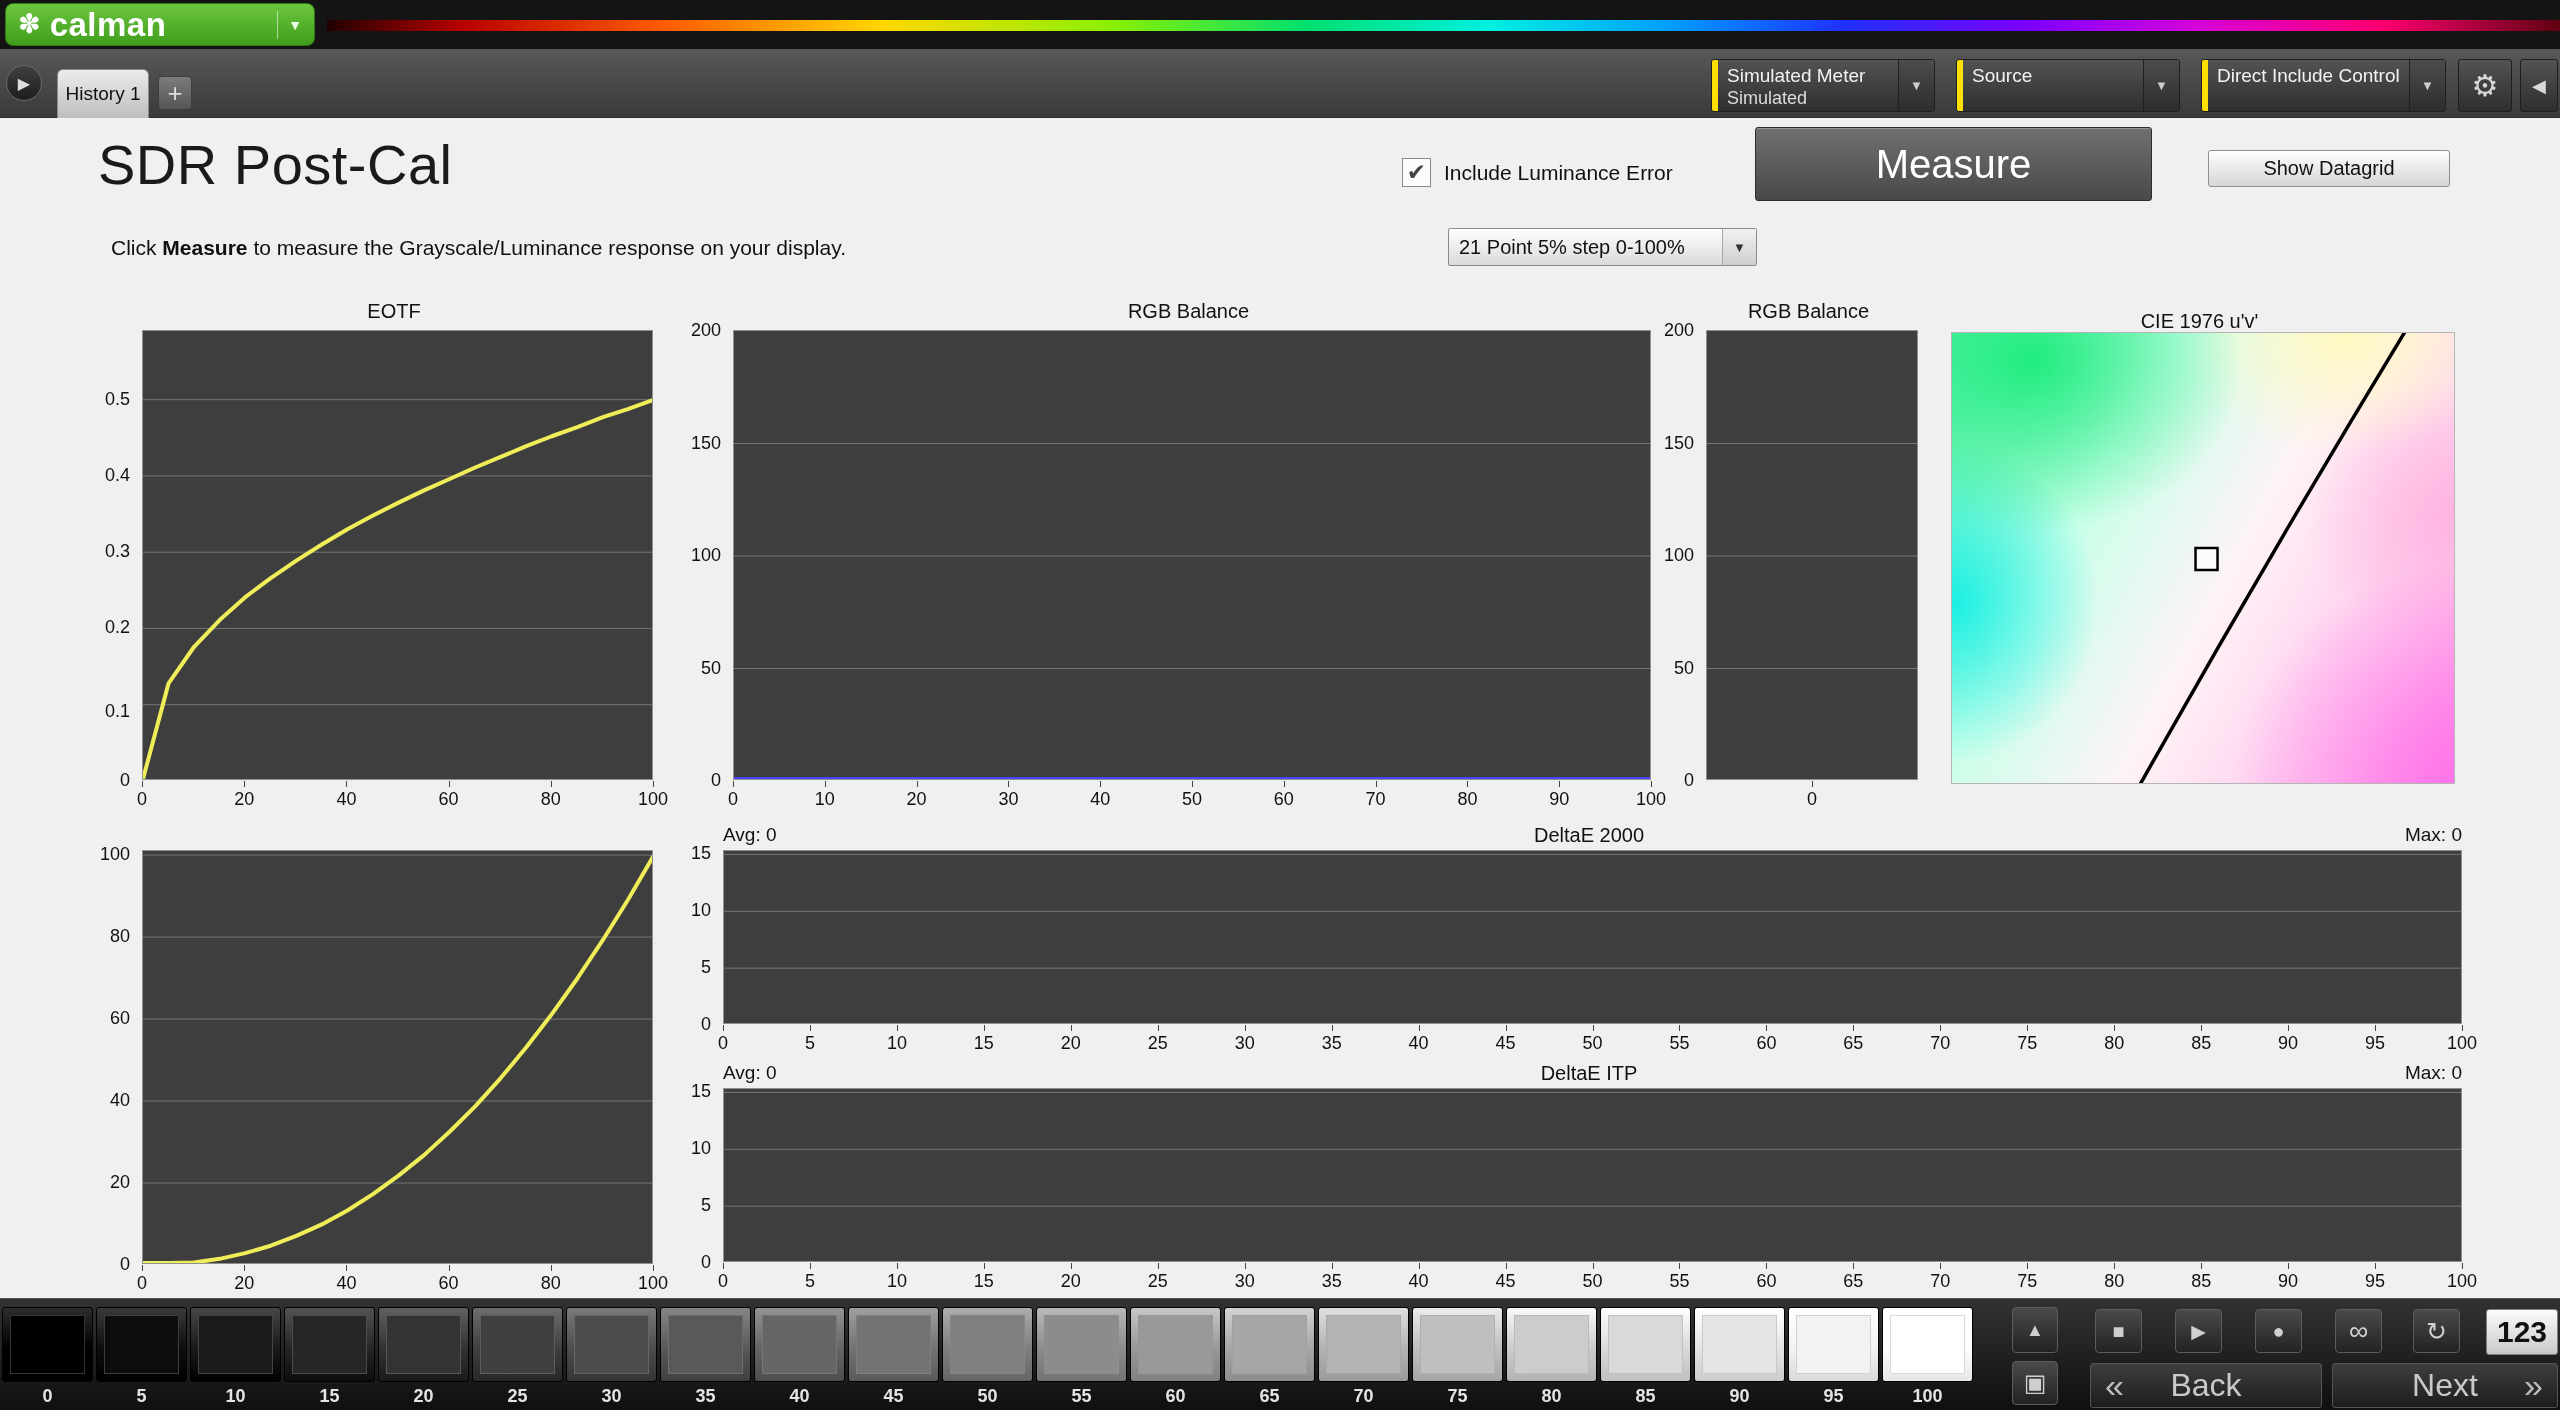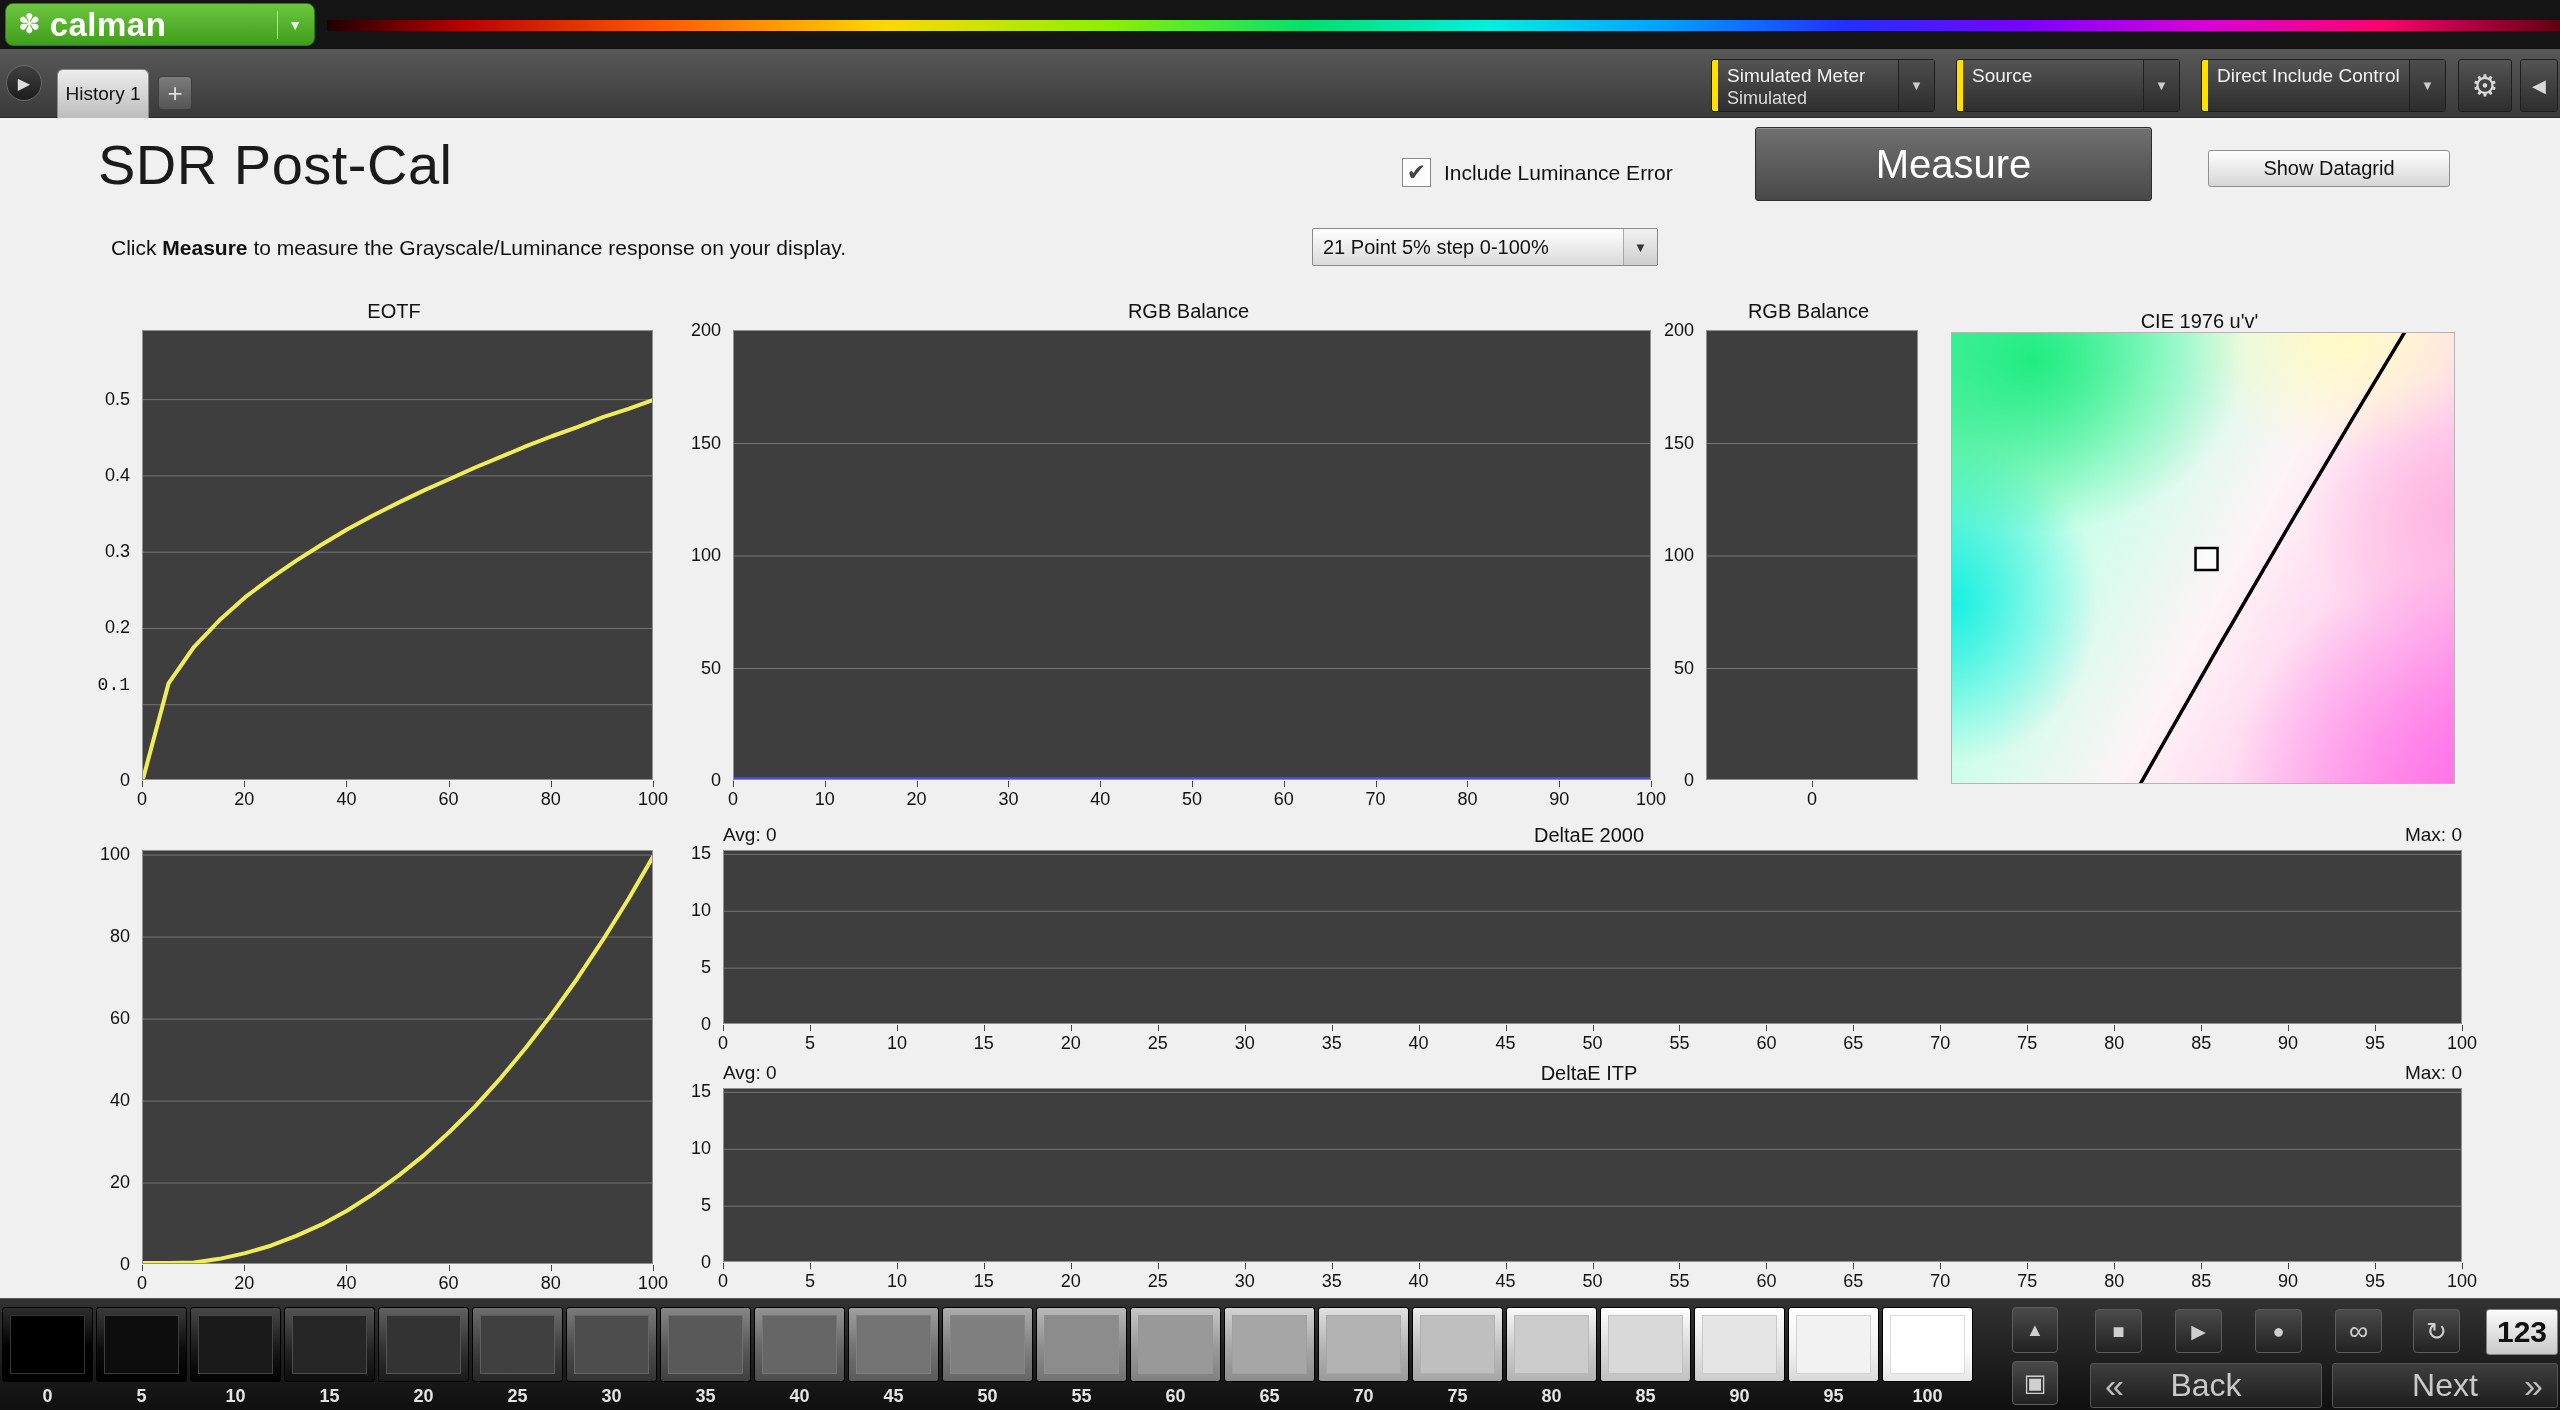--- a/index.html
+++ b/index.html
@@ -56,21 +56,21 @@
   .cb{width:29px;height:29px;background:#fcfcfc;border:1px solid #8a8a8a;display:flex;align-items:center;
       justify-content:center;font-size:23px;color:#444;line-height:1}
   .cb-label{font-size:21px;color:#111}
   .measure-btn{position:absolute;left:1755px;top:127px;width:397px;height:74px;border-radius:3px;
       background:linear-gradient(180deg,#707070,#494949);border:1px solid #2d2d2d;color:#fff;font-size:40px;
       display:flex;align-items:center;justify-content:center;box-shadow:inset 0 1px 0 rgba(255,255,255,.25)}
   .datagrid-btn{position:absolute;left:2208px;top:150px;width:242px;height:37px;border-radius:3px;
       background:linear-gradient(180deg,#fefefe,#d6d6d6);border:1px solid #8f8f8f;color:#111;font-size:20px;
       display:flex;align-items:center;justify-content:center}
   .instruction{position:absolute;left:111px;top:236px;font-size:21px;color:#111}
-  .points-dd{position:absolute;left:1312px;top:228px;width:346px;height:38px;border-radius:2px;
+  .points-dd{position:absolute;left:1448px;top:228px;width:309px;height:38px;border-radius:2px;
       background:linear-gradient(180deg,#ffffff,#dadada);border:1px solid #8a8a8a;display:flex;align-items:center;
       font-size:20px;color:#111;padding-left:10px}
   .points-dd-arrow{margin-left:auto;width:34px;height:100%;display:flex;align-items:center;justify-content:center;
       font-size:13px;color:#333;border-left:1px solid #a8a8a8;background:linear-gradient(180deg,#f2f2f2,#cecece)}
 
   
   .chart{position:absolute}
   .chart-hdr{position:absolute;top:0;height:30px;display:flex;justify-content:space-between;align-items:center}
   .chart-title{position:absolute;left:0;right:7px;text-align:center;font-size:20px;color:#111}
   .chart-corner{font-size:19px;color:#111;z-index:1;white-space:nowrap}
@@ -204,21 +204,21 @@
         <svg width="511" height="450">
           <line x1="0" y1="373.728813559322" x2="511" y2="373.728813559322" stroke="#757575" stroke-width="1"></line>
           <line x1="0" y1="297.45762711864404" x2="511" y2="297.45762711864404" stroke="#757575" stroke-width="1"></line>
           <line x1="0" y1="221.18644067796612" x2="511" y2="221.18644067796612" stroke="#757575" stroke-width="1"></line>
           <line x1="0" y1="144.91525423728808" x2="511" y2="144.91525423728808" stroke="#757575" stroke-width="1"></line>
           <line x1="0" y1="68.64406779661016" x2="511" y2="68.64406779661016" stroke="#757575" stroke-width="1"></line>
           <polyline points="0,448 25.55,352.3728813559322 51.1,315.7627118644068 76.64999999999999,289.06779661016947 102.2,266.18644067796606 127.75,247.1186440677966 153.29999999999998,229.5762711864407 178.85,213.5593220338983 204.4,198.30508474576268 229.95000000000002,184.5762711864407 255.5,171.61016949152543 281.05,159.4067796610169 306.59999999999997,147.9661016949152 332.15000000000003,136.52542372881356 357.7,125.84745762711867 383.25,115.16949152542372 408.8,105.25423728813558 434.34999999999997,96.1016949152542 459.90000000000003,86.18644067796612 485.45,77.79661016949149 511,68.64406779661016" stroke="#f0ee58" stroke-width="4" fill="none" stroke-linejoin="round" stroke-linecap="round"></polyline>
         </svg>
       </div>
       <div class="ytick" style="top: 473px; width: 50px;">0</div>
-      <div class="ytick" style="top: 378px; width: 50px; font-family: Liberation Mono, monospace;">0.1</div>
+      <div class="ytick" style="top: 404px; width: 50px;">0.1</div>
       <div class="ytick" style="top: 320.458px; width: 50px;">0.2</div>
       <div class="ytick" style="top: 244.186px; width: 50px;">0.3</div>
       <div class="ytick" style="top: 167.915px; width: 50px;">0.4</div>
       <div class="ytick" style="top: 91.6441px; width: 50px;">0.5</div>
       <div class="tickmark" style="left: 62px; top: 485px;"></div>
       <div class="xtick" style="left: 32px; top: 493px;">0</div>
       <div class="tickmark" style="left: 164.2px; top: 485px;"></div>
       <div class="xtick" style="left: 134.2px; top: 493px;">20</div>
       <div class="tickmark" style="left: 266.4px; top: 485px;"></div>
       <div class="xtick" style="left: 236.4px; top: 493px;">40</div>

